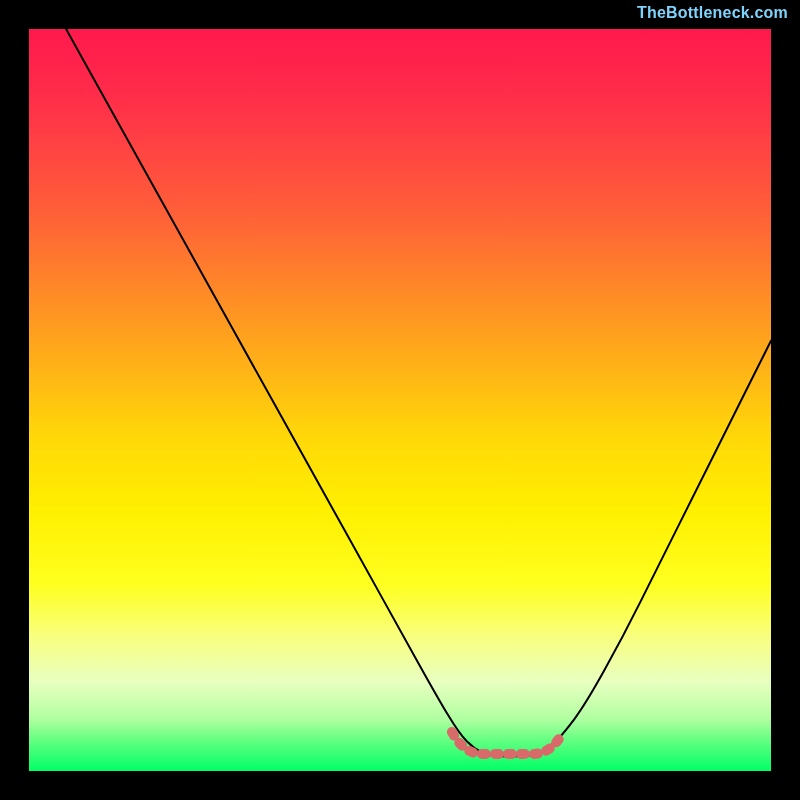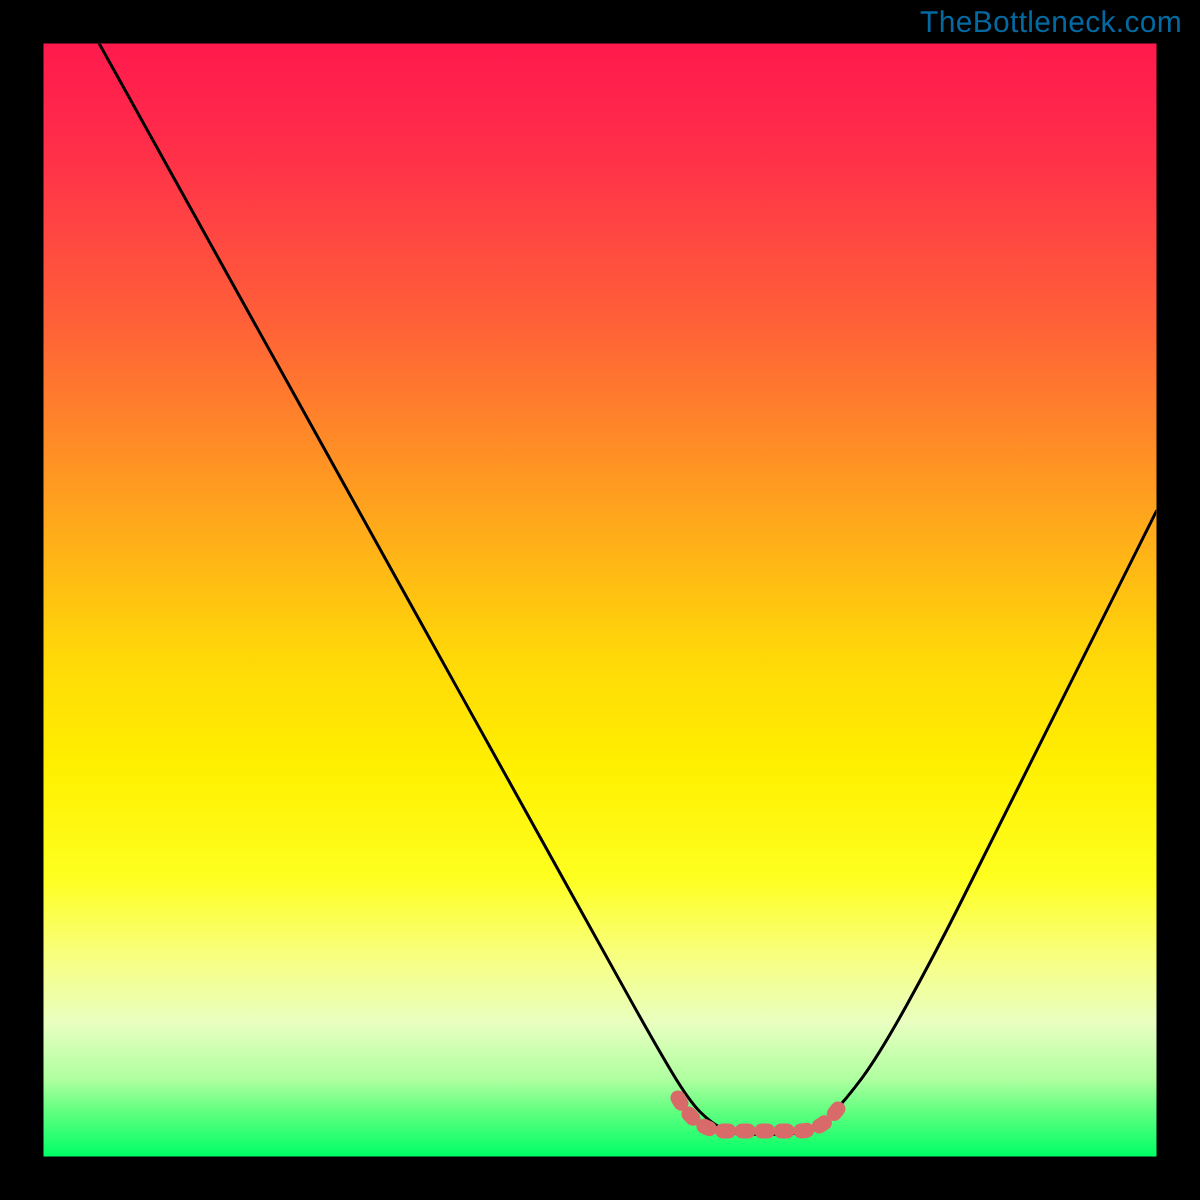--- a/index.html
+++ b/index.html
@@ -8,23 +8,23 @@
     height: 800px;
     background: #000;
     position: relative;
     font-family: Arial, sans-serif;
     overflow: hidden;
   }
   .watermark {
     position: absolute;
     top: 4px;
     right: 12px;
-    color: #0369a1;
-    font-size: 20px;
-    font-weight: 400;
+    color: #7dd3fc;
+    font-size: 16px;
+    font-weight: 700;
     z-index: 10;
     letter-spacing: 0.2px;
   }
   .plot-area {
     position: absolute;
     left: 29px;
     top: 29px;
     width: 742px;
     height: 742px;
   }

